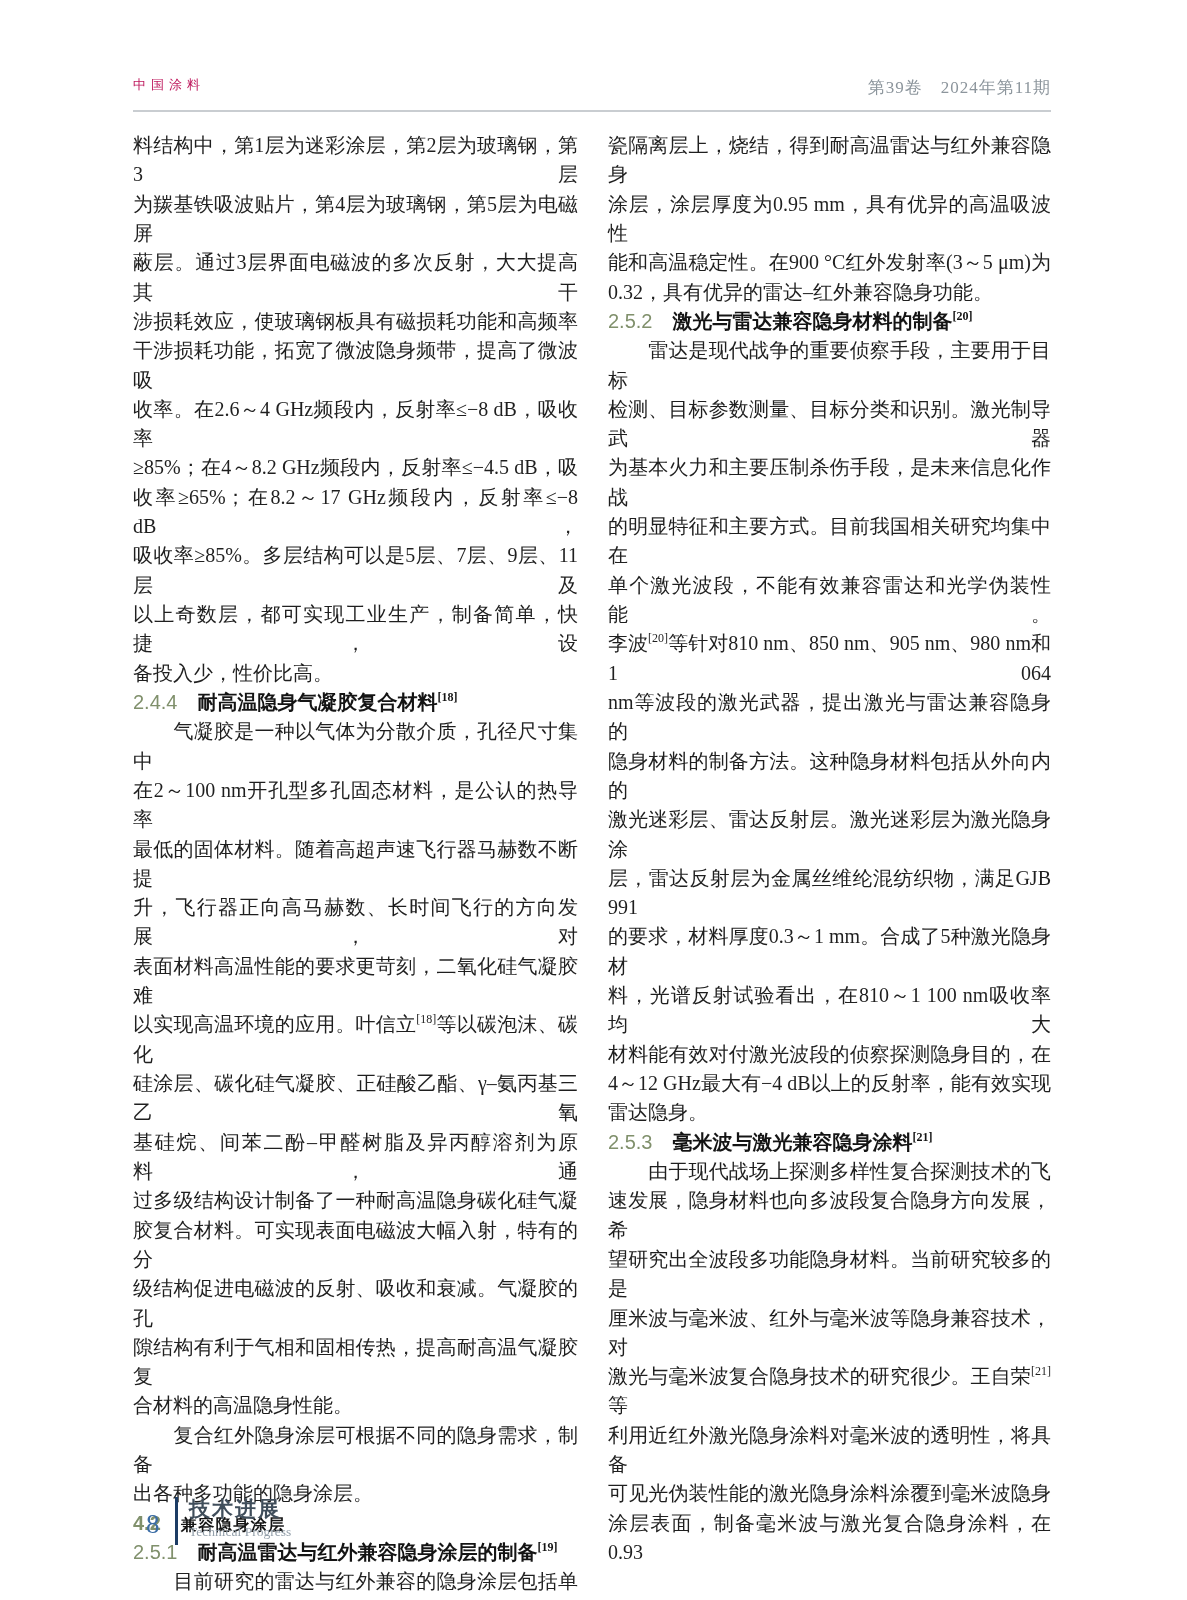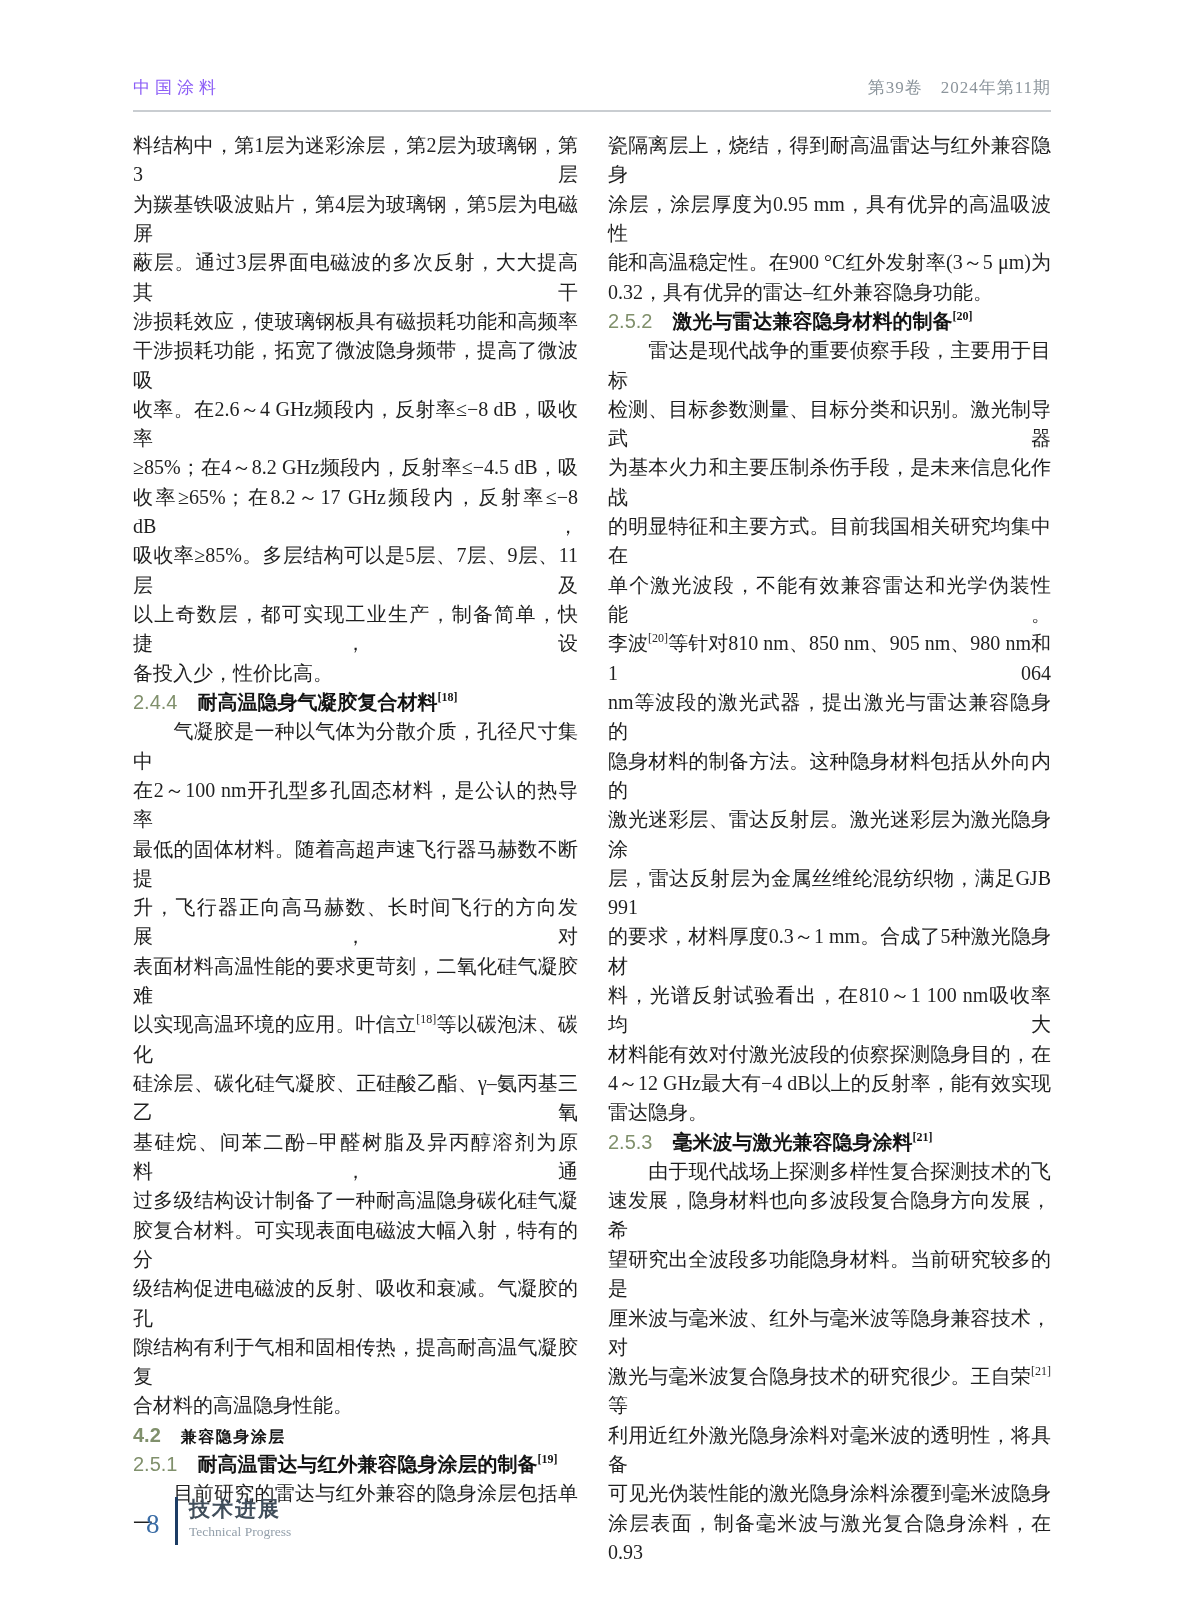--- a/index.html
+++ b/index.html
@@ -3,21 +3,21 @@
 <meta charset="utf-8">
 <style>
   html,body{margin:0;padding:0;background:#ffffff;}
   .page{
     position:relative;width:1187px;height:1600px;background:#ffffff;
     font-family:"Liberation Serif","DejaVu Serif",serif;color:#1f1f1f;
     overflow:hidden;
   }
   
   .header{position:absolute;left:133px;width:918px;top:76px;height:30px;}
-  .journal{float:left;font-size:17px;letter-spacing:5px;color:#8b5cf6;}
+  .journal{float:left;font-size:13px;letter-spacing:5px;color:#be185d;}
   .issue{float:right;font-size:17px;letter-spacing:1px;color:#8c959c;}
   .header-rule{position:absolute;left:133px;width:918px;top:110px;height:2px;background:#c9cdd1;}
   
   .col{position:absolute;top:131px;width:445px;font-size:20px;line-height:29.32px;
        text-align:justify;text-justify:inter-ideograph;}
   .col-left{left:133px;}
   .col-right{left:608px;width:443px;}
   .line{min-height:29.32px;}
   .line.fill{text-align-last:justify;}
   .line sup,.sec-title sup{font-size:12px;line-height:0;vertical-align:super;letter-spacing:0;}
@@ -72,20 +72,22 @@
         <div class="line fill">以实现高温环境的应用。叶信立<sup>[18]</sup>等以碳泡沫、碳化</div>
         <div class="line fill">硅涂层、碳化硅气凝胶、正硅酸乙酯、γ–氨丙基三乙氧</div>
         <div class="line fill">基硅烷、间苯二酚–甲醛树脂及异丙醇溶剂为原料，通</div>
         <div class="line fill">过多级结构设计制备了一种耐高温隐身碳化硅气凝</div>
         <div class="line fill">胶复合材料。可实现表面电磁波大幅入射，特有的分</div>
         <div class="line fill">级结构促进电磁波的反射、吸收和衰减。气凝胶的孔</div>
         <div class="line fill">隙结构有利于气相和固相传热，提高耐高温气凝胶复</div>
         <div class="line">合材料的高温隐身性能。</div>
       </div>
       <div class="para">
+        <div class="line fill">　　复合红外隐身涂层可根据不同的隐身需求，制备</div>
+        <div class="line">出各种多功能的隐身涂层。</div>
       </div>
       <div class="h2"><span class="sec-num">4.2</span><span class="sec-title">兼容隐身涂层</span></div>
       <div class="h3"><span class="sec-num">2.5.1</span><span class="sec-title">耐高温雷达与红外兼容隐身涂层的制备<sup>[19]</sup></span></div>
       <div class="para">
         <div class="line fill">　　目前研究的雷达与红外兼容的隐身涂层包括单一</div>
       </div>
     </div>
   <div class="col col-right" id="col-right">
       <div class="para">
         <div class="line fill">瓷隔离层上，烧结，得到耐高温雷达与红外兼容隐身</div>

